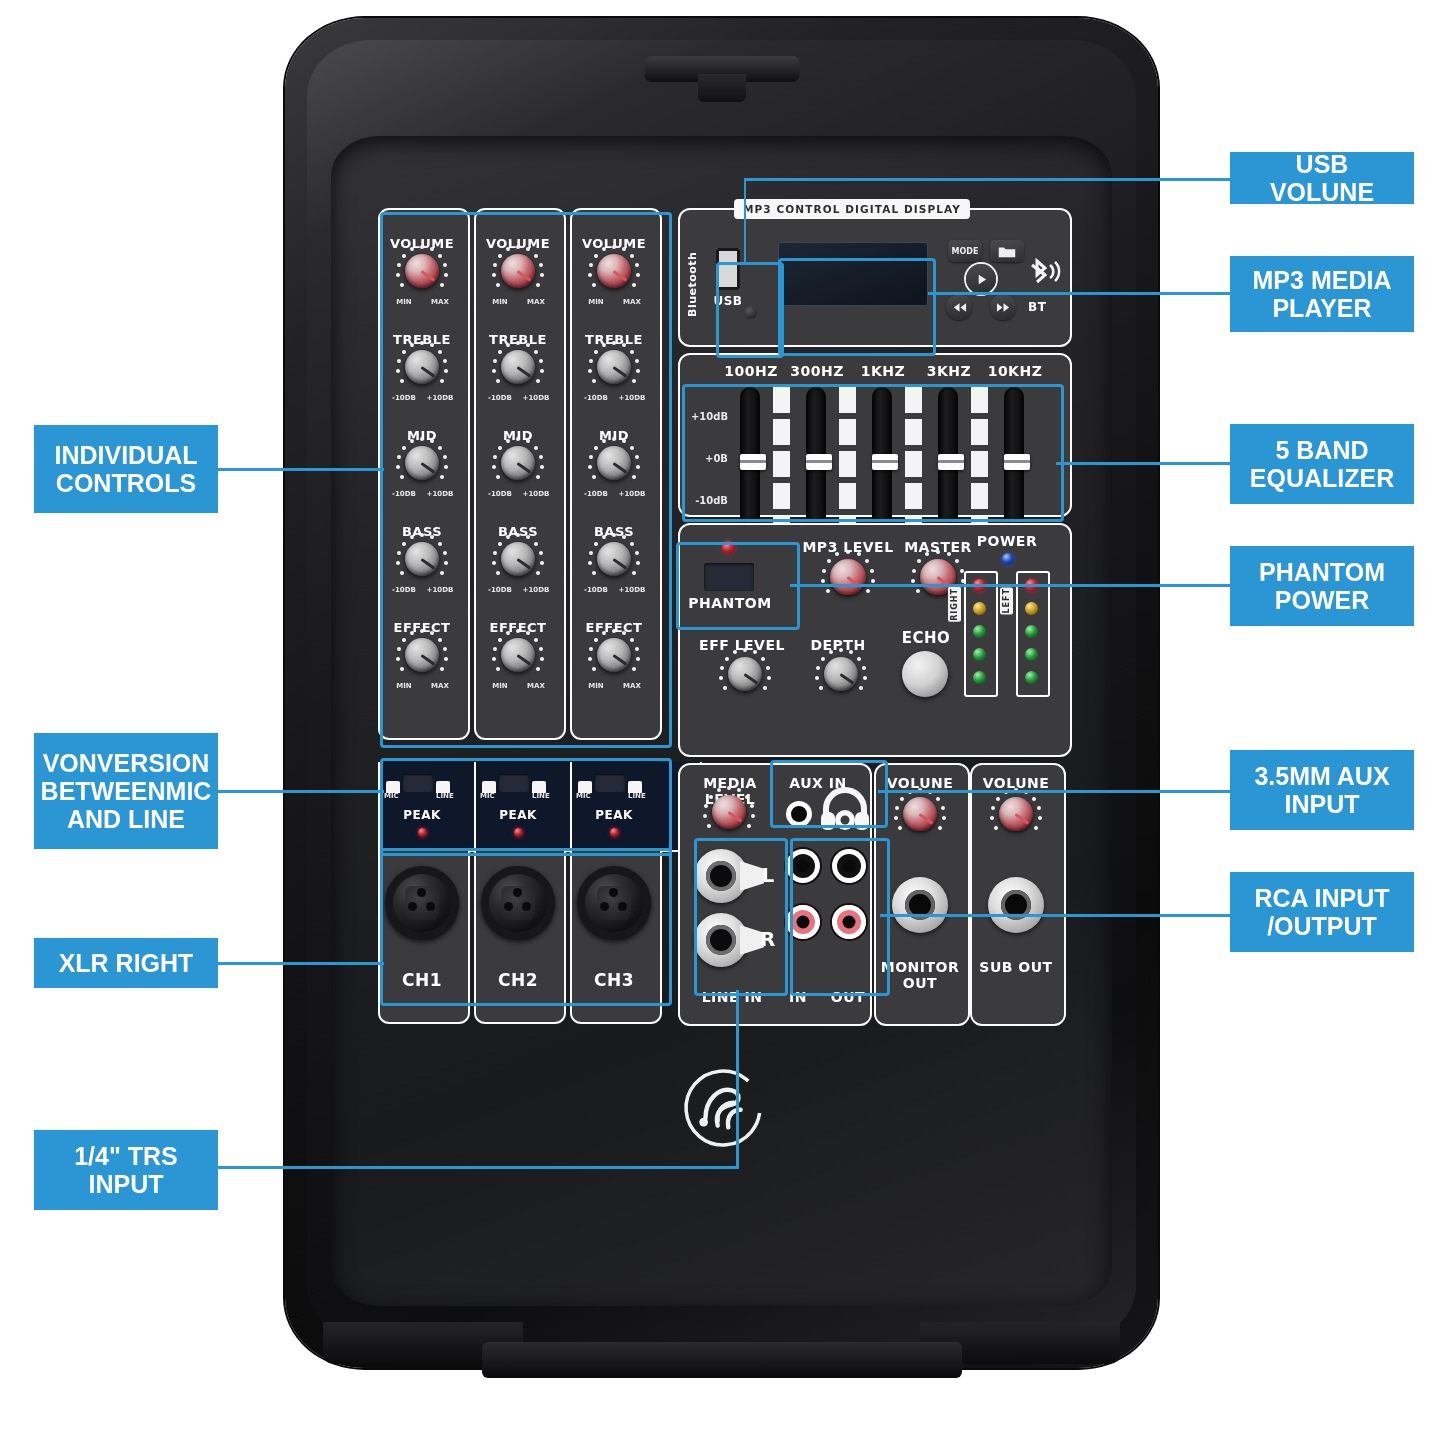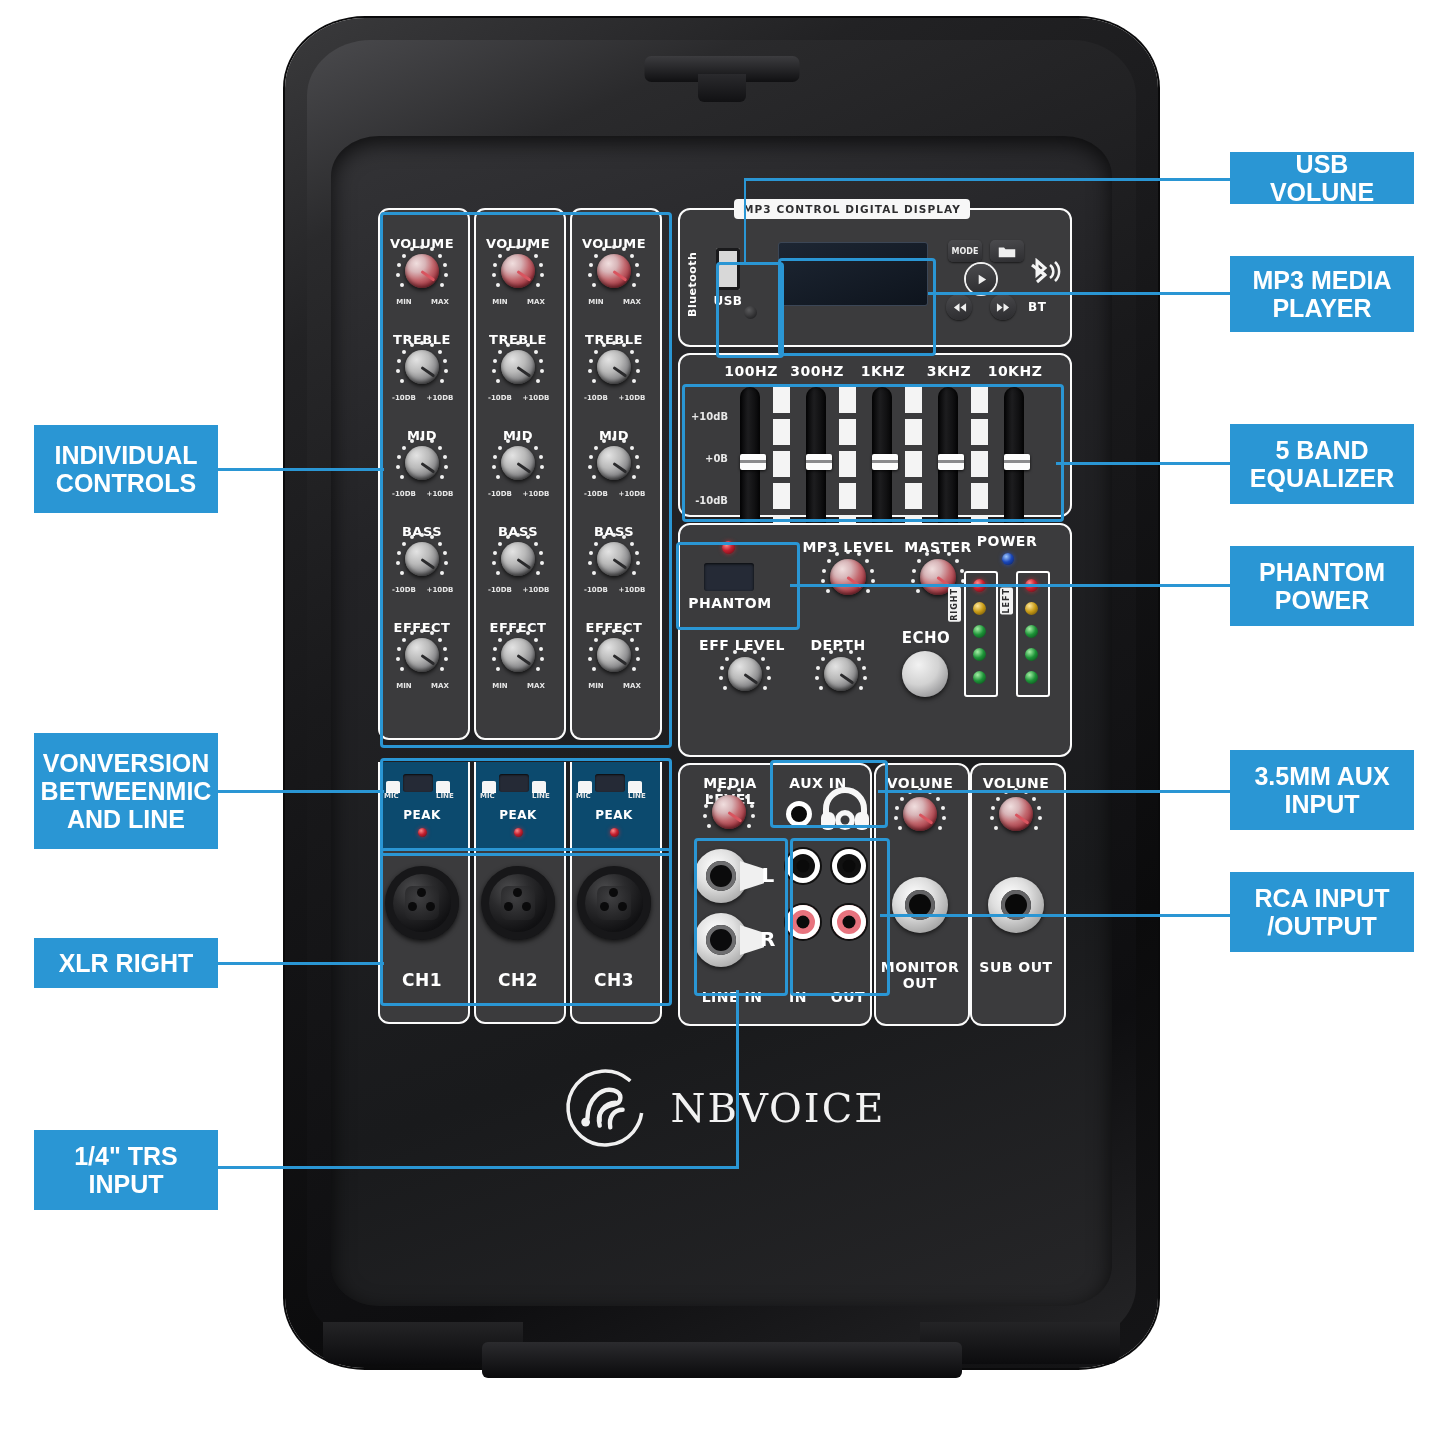--- a/index.html
+++ b/index.html
@@ -34,22 +34,22 @@
 
   
   #panel{position:absolute;left:378px;top:208px;width:690px;height:805px;}
 
   .grp{position:absolute;background:#3b3b3d;border:2px solid #fbfbfb;border-radius:12px;}
 
   
   .chstrip{position:absolute;top:0;width:88px;height:528px;
     background:#3b3b3d;border:2px solid #fbfbfb;border-radius:11px;}
   .ch-lowbox{position:absolute;width:88px;height:88px;
-    background:#0c4a6e;border:2px solid #fbfbfb;border-top:none;
-    border-radius:0 0 0 0;}
+    background:#0f172a;border:2px solid #fbfbfb;border-top:none;
+    border-radius:0 0 0 0;padding-left:40px;}
   .ch-jackbox{position:absolute;width:88px;height:172px;
     background:#3b3b3d;border:2px solid #fbfbfb;border-top:none;
     border-radius:0 0 11px 11px;}
 
   .lbl{color:#fff;font-weight:bold;text-align:center;letter-spacing:.5px;
     font-family:"DejaVu Sans",sans-serif;}
   .lbl-knob{font-size:13px;}
   .lbl-tiny{font-size:7px;color:#e8e8e8;font-weight:bold;
     font-family:"DejaVu Sans",sans-serif;}
 
@@ -803,21 +803,20 @@
 </div>
 
 <div id="brand">
   <svg width="88" height="88" viewBox="0 0 100 100">
     <circle cx="50" cy="50" r="42" fill="none" stroke="#f0f0f0" stroke-width="4" stroke-dasharray="200 40" transform="rotate(40 50 50)"></circle>
     <path d="M30 62 C30 40 46 26 60 30 C70 33 70 44 60 46 C50 48 42 54 44 64" fill="none" stroke="#f0f0f0" stroke-width="5" stroke-linecap="round"></path>
     <path d="M44 70 C40 56 50 44 62 44" fill="none" stroke="#f0f0f0" stroke-width="5" stroke-linecap="round"></path>
     <path d="M56 72 C54 60 60 52 70 52" fill="none" stroke="#f0f0f0" stroke-width="5" stroke-linecap="round"></path>
     <circle cx="28" cy="66" r="5" fill="#f0f0f0"></circle>
   </svg>
-  <div id="brandname">NBVOICE</div>
 </div>
 
 <div id="anno">
     <div class="hl" style="left:380px;top:212px;width:286px;height:530px;"></div>
     <div class="hl" style="left:380px;top:758px;width:286px;height:92px;"></div>
     <div class="hl" style="left:380px;top:848px;width:286px;height:152px;"></div>
     <div class="hl" style="left:716px;top:262px;width:62px;height:90px;"></div>
     <div class="hl" style="left:778px;top:258px;width:152px;height:92px;"></div>
     <div class="hl" style="left:682px;top:384px;width:376px;height:132px;"></div>
     <div class="hl" style="left:676px;top:542px;width:118px;height:82px;"></div>

